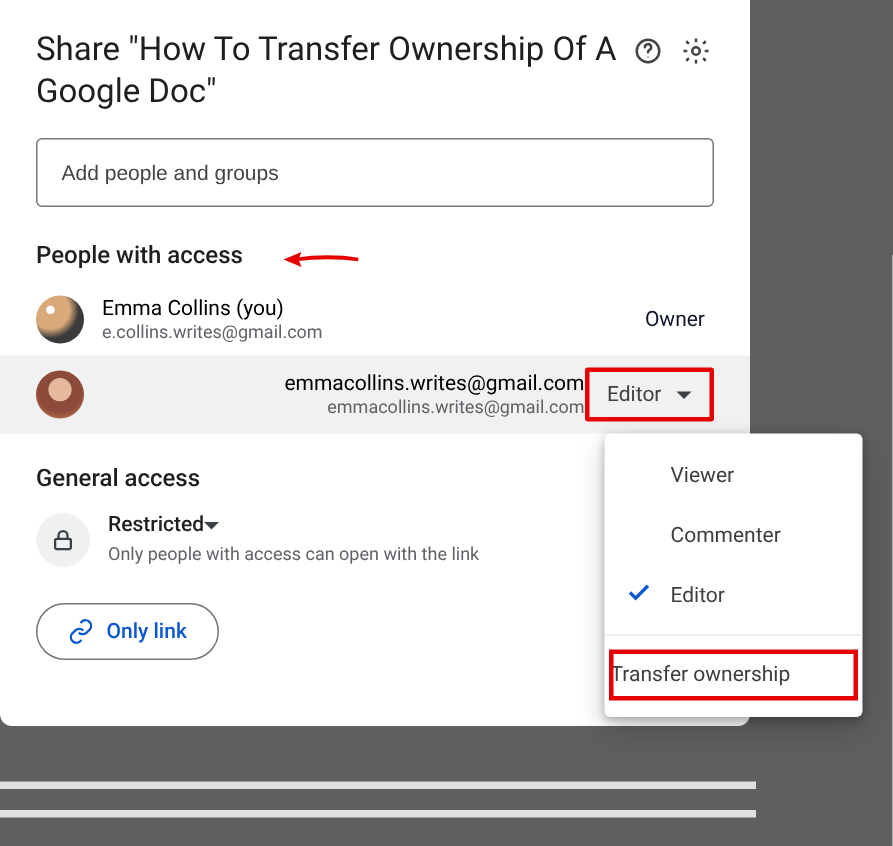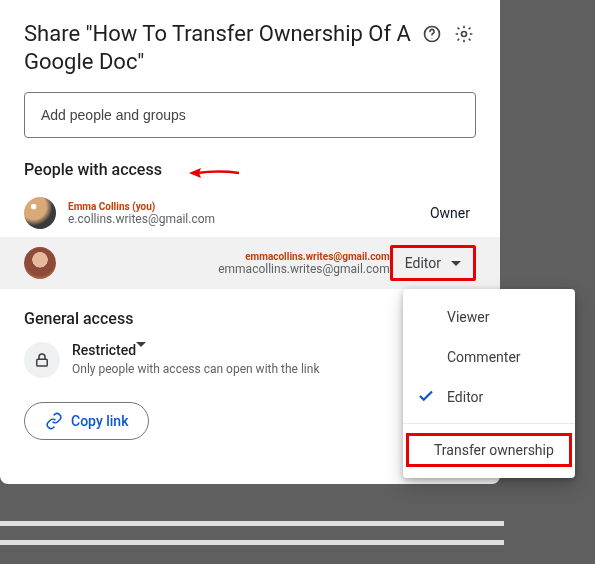--- a/index.html
+++ b/index.html
@@ -84,21 +84,21 @@
     margin-right: 12px;
     background: #ddd;
   }
   .avatar.a1 {
     background: radial-gradient(circle at 30% 30%, #fff 8%, #d9a97a 10% 40%, #3a3a3a 60%);
   }
   .avatar.a2 {
     background: radial-gradient(circle at 50% 40%, #e6b89c 30%, #8b4a3a 32% 60%, #b56b4a 80%);
   }
   .person-info { flex: 1; min-width: 0; }
-  .person-name { font-size: 10px; color: #c2410c; font-weight: 700; }
+  .person-name { font-size: 14px; color: #000000; font-weight: 400; }
   .person-email { font-size: 12px; color: #5f6368; }
   .role-text {
     font-size: 14px;
     color: #0f172a;
     padding-right: 6px;
     text-align: right;
   }
   .role-dropdown {
     display: flex;
     align-items: center;
@@ -126,21 +126,21 @@
   }
   .lock-circle {
     width: 36px; height: 36px;
     border-radius: 50%;
     background: #eef0f1;
     display: flex; align-items: center; justify-content: center;
     margin-right: 12px;
     flex-shrink: 0;
     color: #3c4043;
   }
-  .restricted-line { display:flex; }
+  .restricted-line { display:flex; align-items:center; }
   .restricted-name { font-size: 14px; font-weight: 500; color:#1f1f1f; }
   .restricted-desc { font-size: 12px; color:#5f6368; margin-top:4px; max-width:300px;}
   .copy-link {
     margin-top: 24px;
     display: inline-flex;
     align-items: center;
     gap: 8px;
     border: 1px solid #747775;
     border-radius: 999px;
     padding: 9px 20px;
@@ -176,21 +176,21 @@
     color: #0b57d0;
   }
   .menu-divider {
     height: 1px;
     background: #e8eaed;
     margin: 6px 0;
   }
   .menu-item.boxed {
     outline: 3px solid #e60000;
     outline-offset: -6px;
-    padding-left: 31px;
+    padding-left: 4px;
     text-align: right;
   }
   .menu-item.noindent { padding-left: 20px; }
   
   .strip1 { position:absolute; left:0; top:521px; width:504px; height:5px; background:#dfdfdf;}
   .strip2 { position:absolute; left:0; top:540px; width:504px; height:5px; background:#dfdfdf;}
 </style>
 </head>
 <body>
 
@@ -260,21 +260,21 @@
       </div>
       <div class="restricted-desc">Only people with access can open with the link</div>
     </div>
   </div>
 
   <div class="copy-link">
     <svg width="18" height="18" viewBox="0 0 24 24" fill="none" stroke="currentColor" stroke-width="2">
         <path d="M10 13a5 5 0 0 0 7 0l3-3a5 5 0 0 0-7-7l-1.5 1.5"></path>
         <path d="M14 11a5 5 0 0 0-7 0l-3 3a5 5 0 0 0 7 7l1.5-1.5"></path>
       </svg>
-    <span>Copy link</span>
+    <span>Only link</span>
   </div>
 
 </div>
 
 <div class="menu">
   <div class="menu-item">Viewer</div>
   <div class="menu-item">Commenter</div>
   <div class="menu-item">
     <span class="check">
       <svg width="18" height="18" viewBox="0 0 24 24" fill="none" stroke="currentColor" stroke-width="3">

